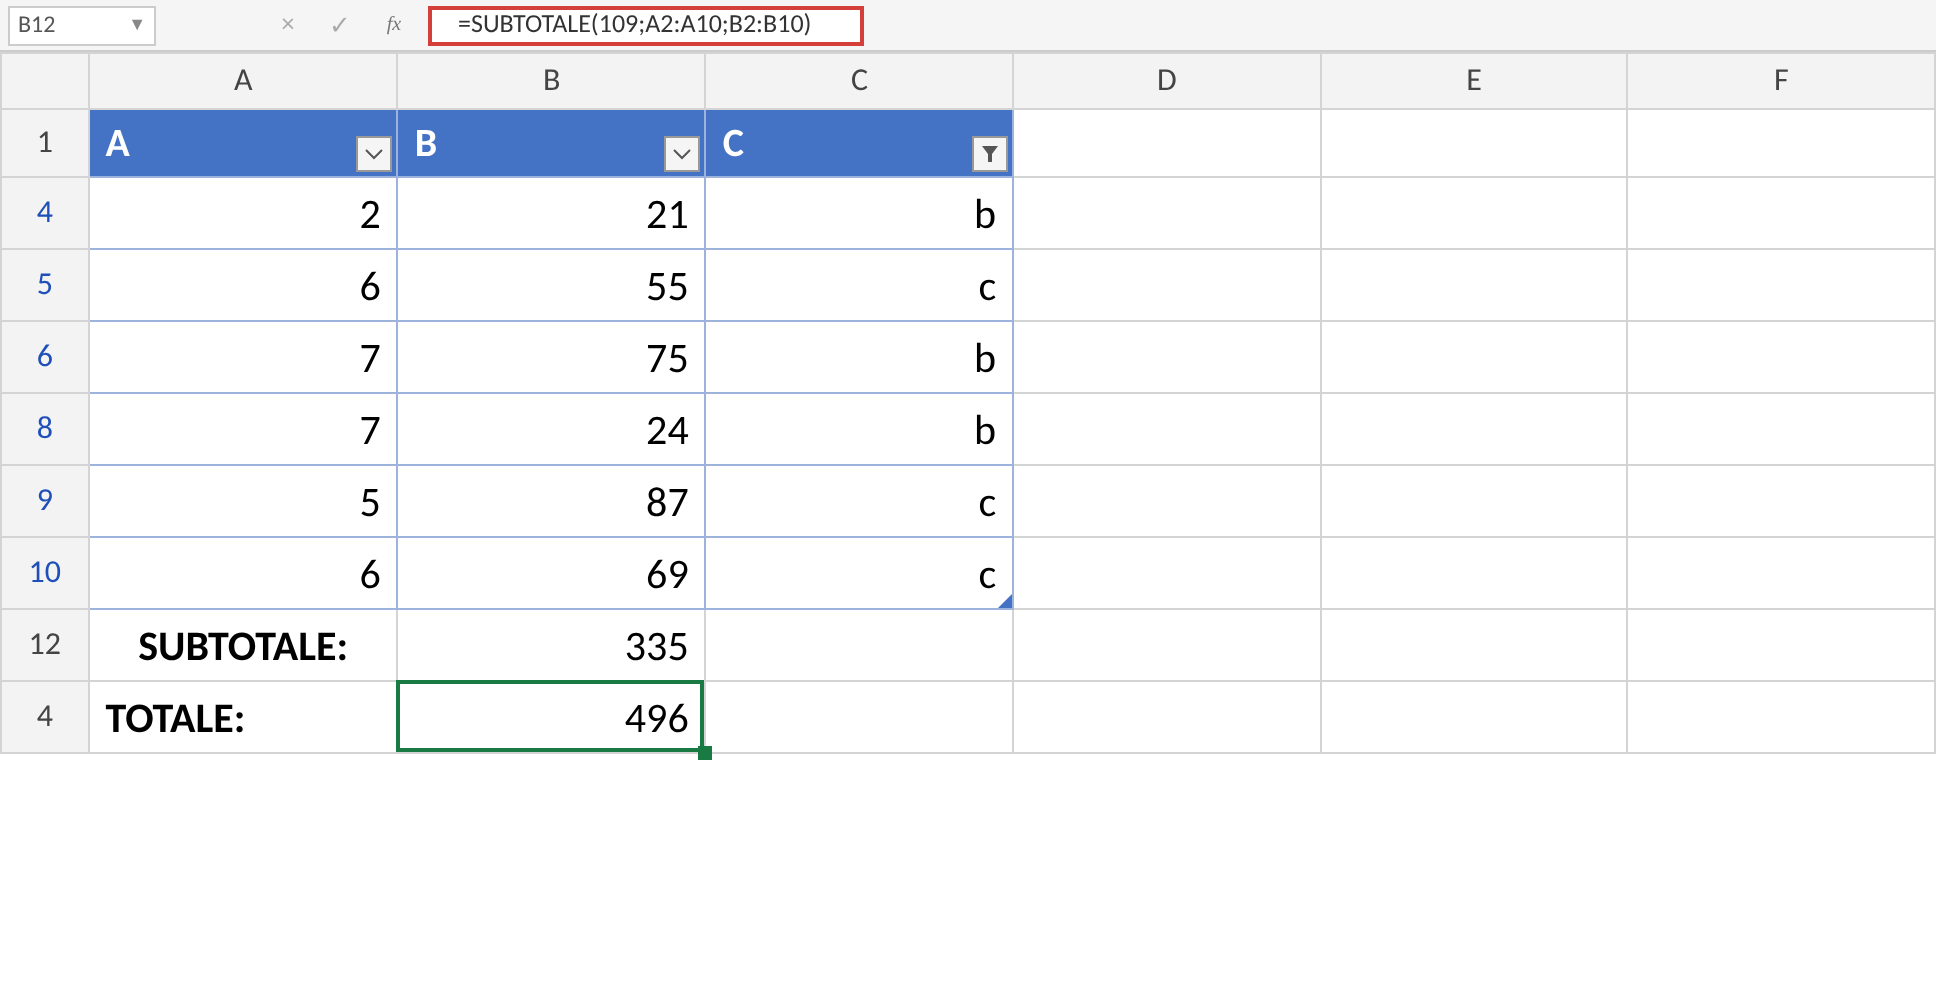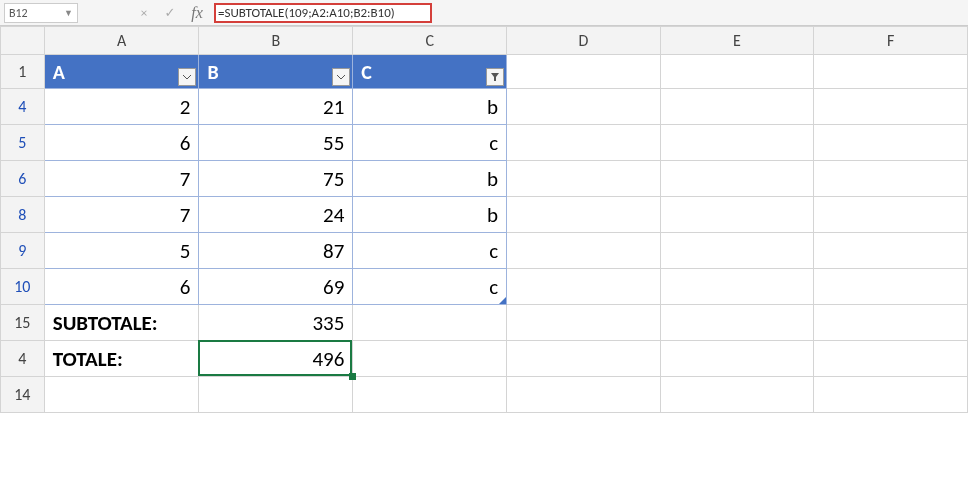--- a/index.html
+++ b/index.html
@@ -42,30 +42,30 @@
     .fb-gap { width: 56px; }
     .fb-icon {
       width: 20px; height: 20px;
       display: flex; align-items: center; justify-content: center;
       color: #aaa; font-size: 13px;
       margin-right: 6px;
     }
     .fb-fx {
       font-style: italic;
       font-family: 'Times New Roman', serif;
-      font-size: 16px;
+      font-size: 10px;
       color: #777;
       width: 22px; height: 20px;
       display:flex; align-items:center; justify-content:center;
       margin-right: 6px;
     }
     .formula-input {
       flex: 0 0 auto;
       height: 20px;
-      padding: 1px 2px;
+      padding: 1px 13px;
       background: #fff;
       border: 2px solid #d43f3a;
       color: #333;
       font-size: 13px;
       display: flex;
       align-items: center;
       width: 218px;
     }
 
     
@@ -131,21 +131,21 @@
       width: 18px; height: 18px;
       background: #f5f5f5;
       border: 1px solid #999;
       display: flex; align-items: center; justify-content: center;
     }
     .filterbtn svg { width: 10px; height: 10px; }
 
     
     .num { text-align: right; font-size: 21px; }
     .txt { text-align: right; font-size: 21px; }
-    .lbl { text-align: left; font-weight: bold; font-size: 21px; }
+    .lbl { text-align: center; font-weight: bold; font-size: 21px; }
     .lblnorm { text-align: left; font-weight: bold; font-size: 21px; }
 
     
     .active-sel {
       position: absolute;
       border: 2px solid #1a7a43;
       pointer-events: none;
     }
     .active-handle {
       position: absolute;
@@ -294,46 +294,37 @@
         <span>c</span>
         <div class="corner-mark"></div>
       </td>
       <td class="cell out"></td>
       <td class="cell out"></td>
       <td class="cell out"></td>
     </tr>
 
 
     <tr class="rH">
-      <th class="rowhdr">15</th>
+      <th class="rowhdr">12</th>
       <td class="cell lbl">SUBTOTALE:</td>
       <td class="cell num" id="cell-B12">335</td>
       <td class="cell"></td>
       <td class="cell"></td>
       <td class="cell"></td>
       <td class="cell"></td>
     </tr>
 
     <tr class="rH">
       <th class="rowhdr">4</th>
       <td class="cell lblnorm">TOTALE:</td>
       <td class="cell num">496</td>
       <td class="cell"></td>
       <td class="cell"></td>
       <td class="cell"></td>
       <td class="cell"></td>
     </tr>
 
-    <tr class="rH">
-      <th class="rowhdr">14</th>
-      <td class="cell"></td>
-      <td class="cell"></td>
-      <td class="cell"></td>
-      <td class="cell"></td>
-      <td class="cell"></td>
-      <td class="cell"></td>
-    </tr>
   </tbody>
     </table>
 
   <div class="active-sel" id="sel" style="left: 197.906px; top: 313.5px; width: 153.938px; height: 36px;"></div>
   <div class="active-handle" id="selh" style="left: 348.844px; top: 346.5px;"></div>
 </div>
 
 </body></html>

